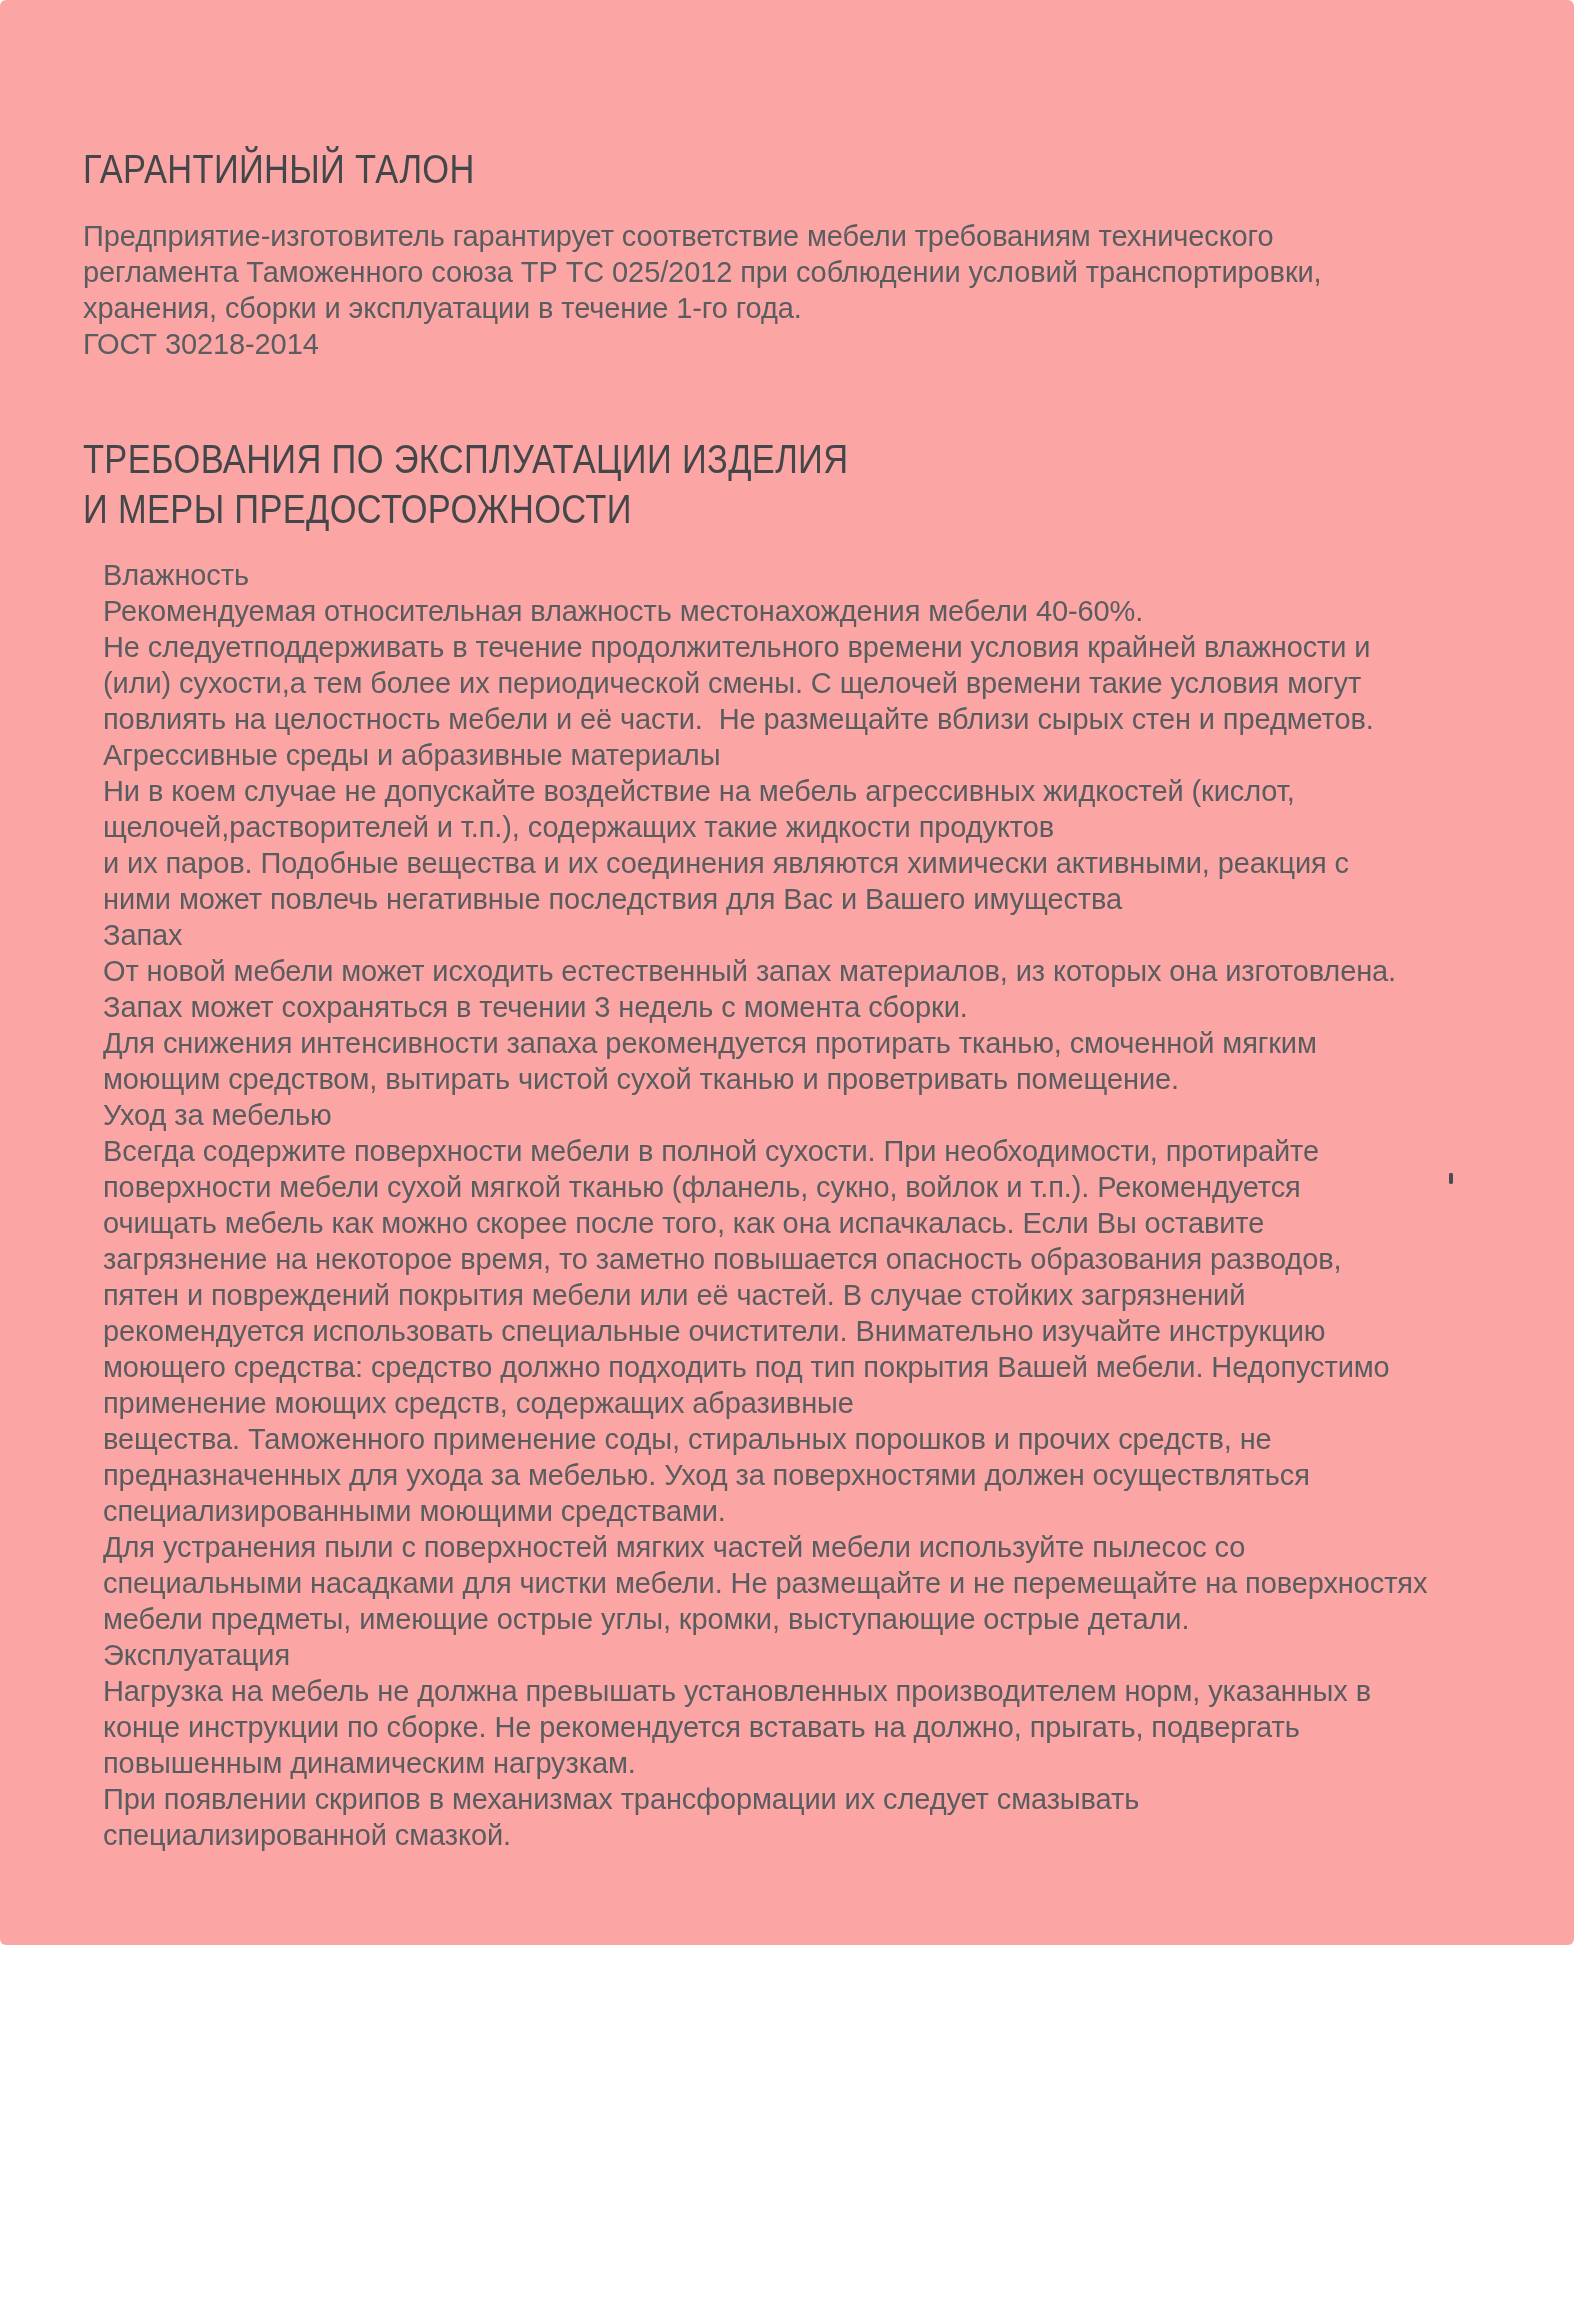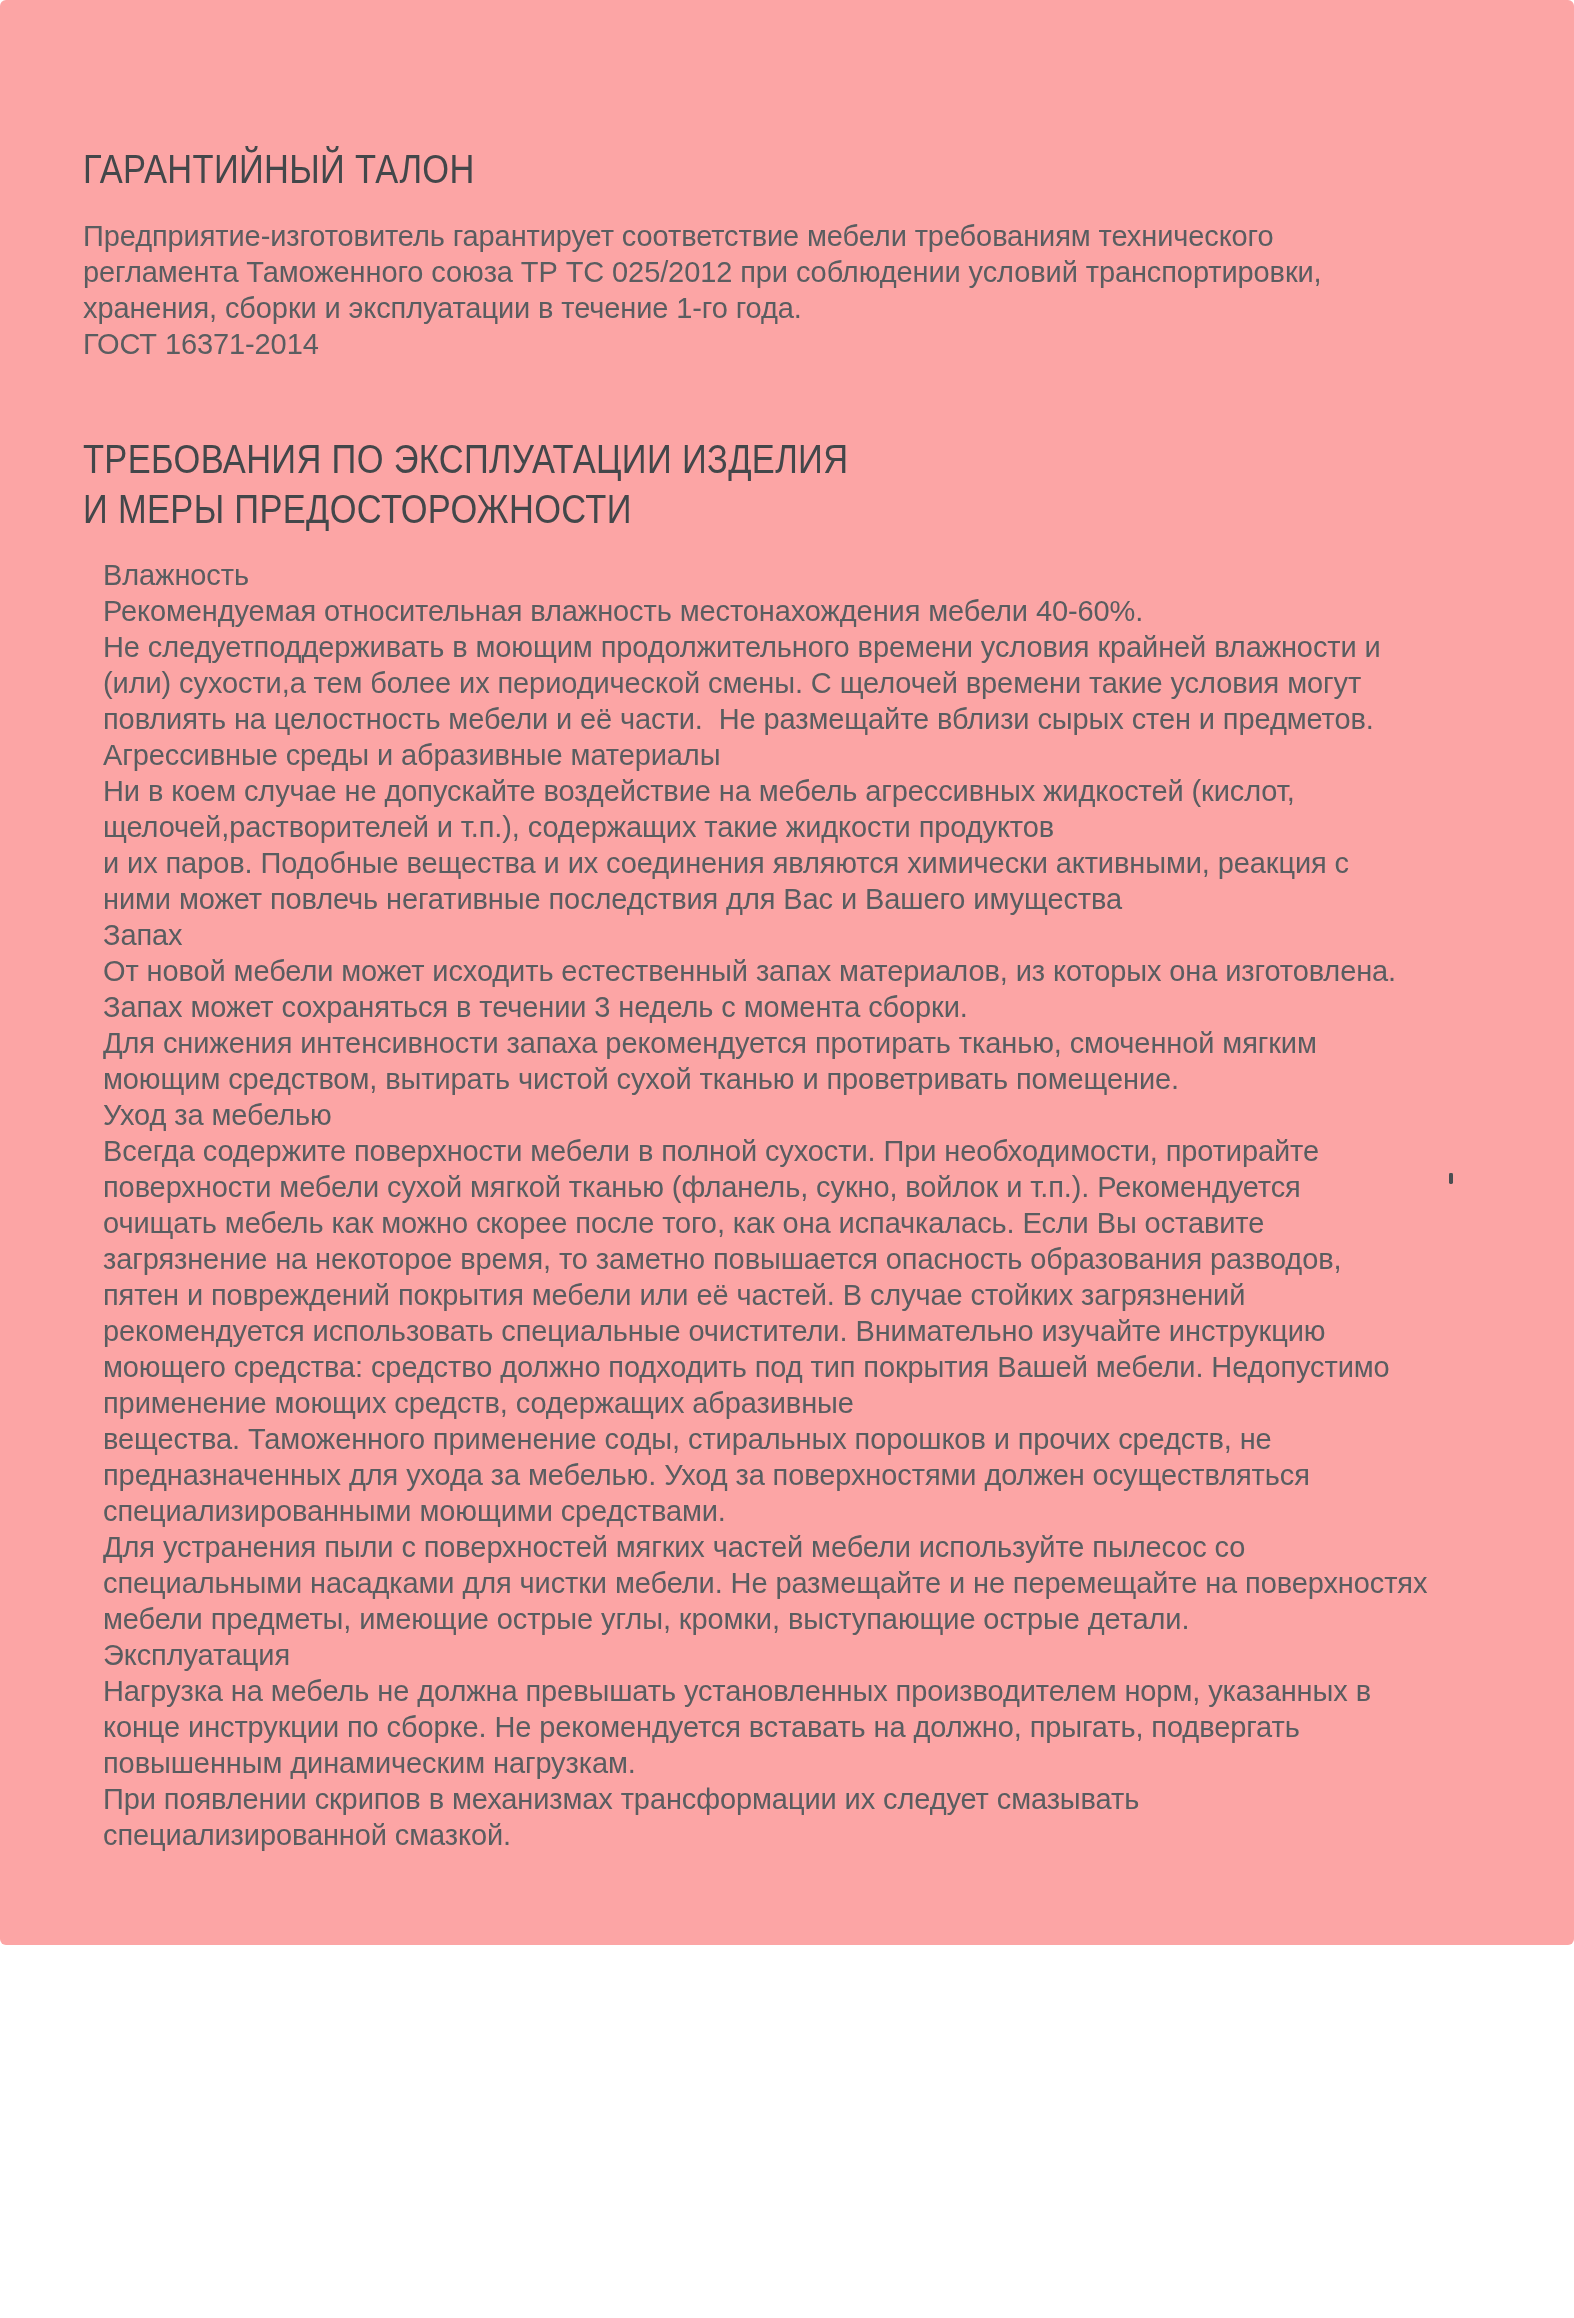--- a/index.html
+++ b/index.html
@@ -73,32 +73,32 @@
 
 <div class="page">
   <div class="content">
 
     <div class="doc-title">ГАРАНТИЙНЫЙ ТАЛОН</div>
 
     <div class="warranty">
         <div class="t-line">Предприятие-изготовитель гарантирует соответствие мебели требованиям технического</div>
         <div class="t-line">регламента Таможенного союза ТР ТС 025/2012 при соблюдении условий транспортировки,</div>
         <div class="t-line">хранения, сборки и эксплуатации в течение 1-го года.</div>
-        <div class="t-line">ГОСТ 16371-2014</div>
+        <div class="t-line">ГОСТ 30218-2014</div>
       </div>
 
     <div class="section-heading">
         <div class="h-line">ТРЕБОВАНИЯ ПО ЭКСПЛУАТАЦИИ ИЗДЕЛИЯ</div>
         <div class="h-line">И МЕРЫ ПРЕДОСТОРОЖНОСТИ</div>
       </div>
 
     <div class="body-block">
         <div class="t-line">Влажность</div>
         <div class="t-line">Рекомендуемая относительная влажность местонахождения мебели 40-60%.</div>
-        <div class="t-line">Не следуетподдерживать в моющим продолжительного времени условия крайней влажности и</div>
+        <div class="t-line">Не следуетподдерживать в течение продолжительного времени условия крайней влажности и</div>
         <div class="t-line">(или) сухости,а тем более их периодической смены. С щелочей времени такие условия могут</div>
         <div class="t-line">повлиять на целостность мебели и её части.  Не размещайте вблизи сырых стен и предметов.</div>
         <div class="t-line">Агрессивные среды и абразивные материалы</div>
         <div class="t-line">Ни в коем случае не допускайте воздействие на мебель агрессивных жидкостей (кислот,</div>
         <div class="t-line">щелочей,растворителей и т.п.), содержащих такие жидкости продуктов</div>
         <div class="t-line">и их паров. Подобные вещества и их соединения являются химически активными, реакция с</div>
         <div class="t-line">ними может повлечь негативные последствия для Вас и Вашего имущества</div>
         <div class="t-line">Запах</div>
         <div class="t-line">От новой мебели может исходить естественный запах материалов, из которых она изготовлена.</div>
         <div class="t-line">Запах может сохраняться в течении 3 недель с момента сборки.</div>

